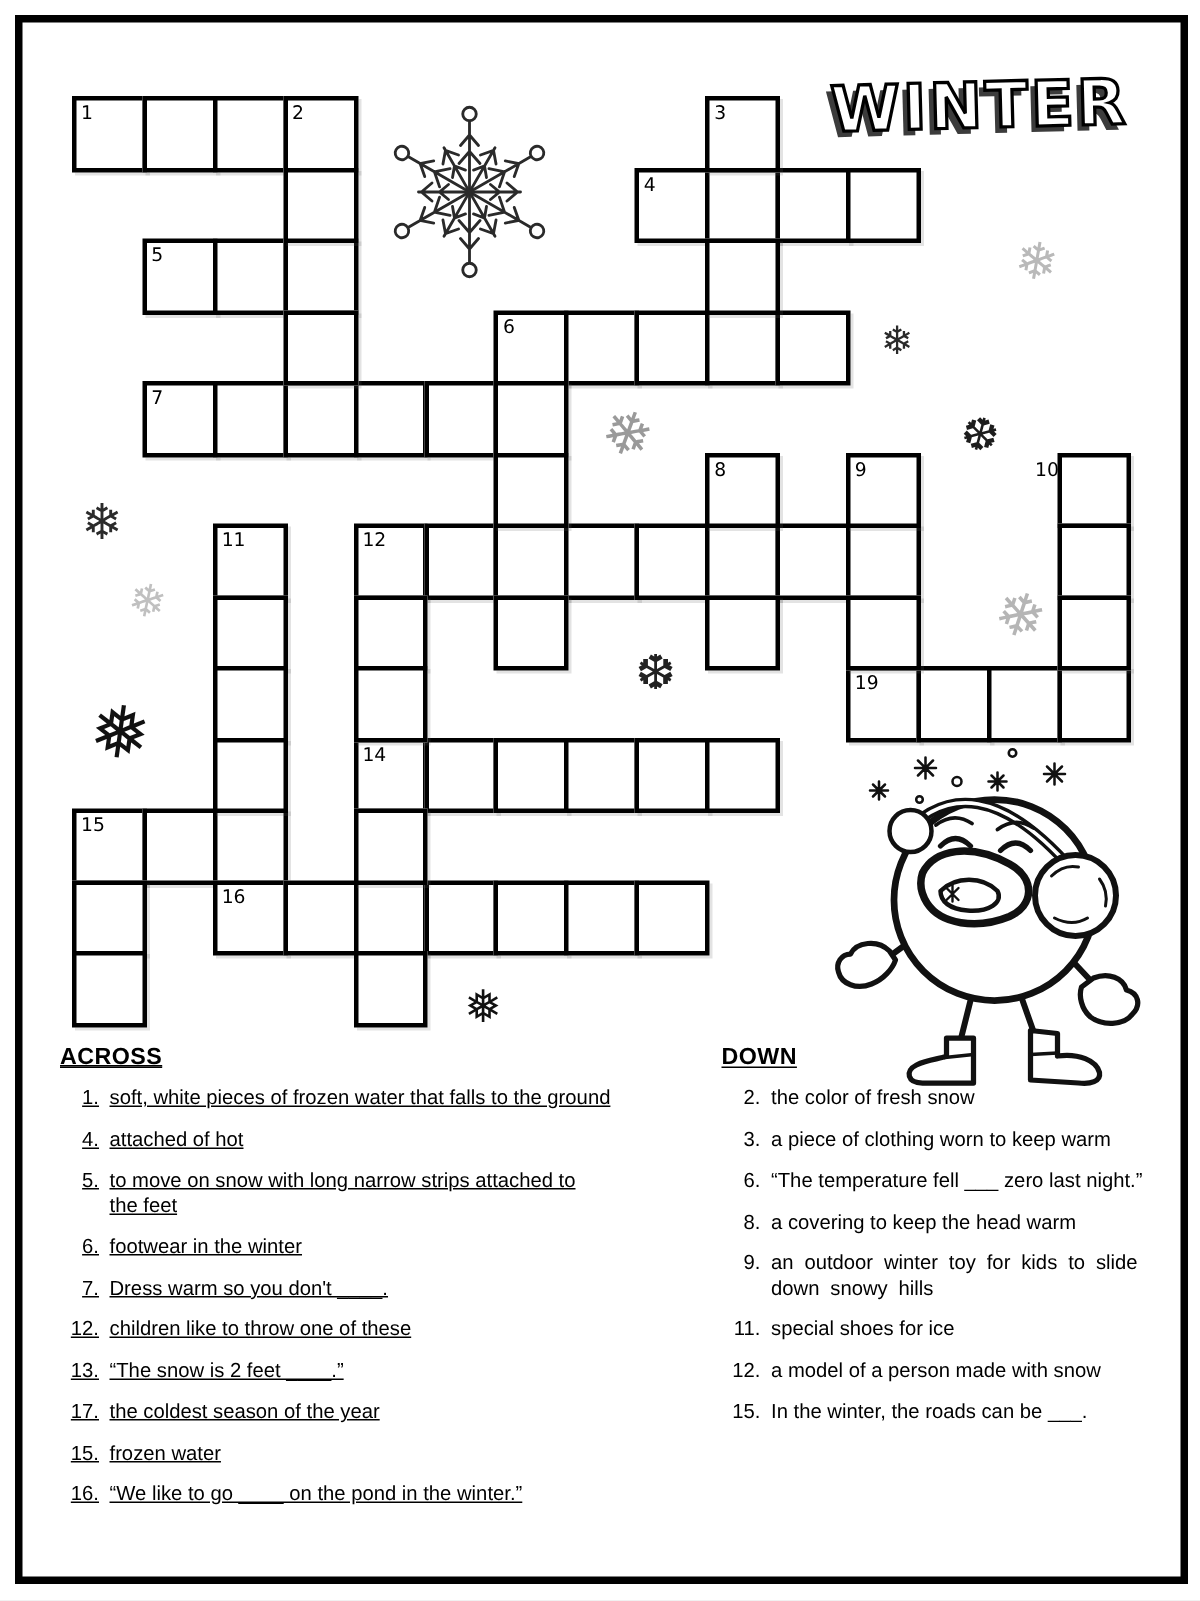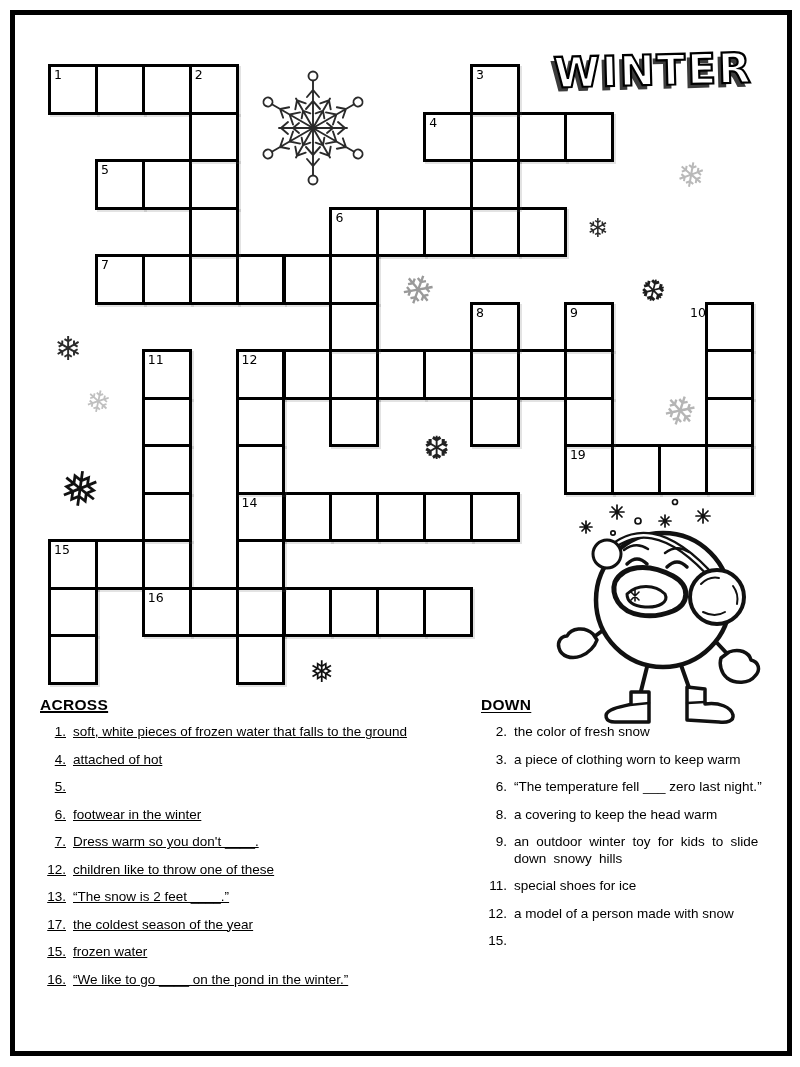--- a/index.html
+++ b/index.html
@@ -210,20 +210,22 @@
         <div class="clue">
           <span class="n">1.</span>
           <span class="t">soft, white pieces of frozen water that falls to the ground</span>
         </div>
         <div class="clue">
           <span class="n">4.</span>
           <span class="t">attached of hot</span>
         </div>
         <div class="clue">
           <span class="n">5.</span>
+          <span class="t">to move on snow with long narrow strips attached to
+the feet</span>
         </div>
         <div class="clue">
           <span class="n">6.</span>
           <span class="t">footwear in the winter</span>
         </div>
         <div class="clue">
           <span class="n">7.</span>
           <span class="t">Dress warm so you don't ____.</span>
         </div>
         <div class="clue">
@@ -276,20 +278,21 @@
         <div class="clue">
           <span class="n">11.</span>
           <span class="t">special shoes for ice</span>
         </div>
         <div class="clue">
           <span class="n">12.</span>
           <span class="t">a model of a person made with snow</span>
         </div>
         <div class="clue">
           <span class="n">15.</span>
+          <span class="t">In the winter, the roads can be ___.</span>
         </div>
       </div>
   </div>
 
 <span class="flake" style="left: 691px; top: 175px; font-size: 34px; color: rgb(185, 185, 185); transform: translate(-50%, -50%) rotate(10deg);">❄</span>
     <span class="flake" style="left: 598px; top: 228px; font-size: 26px; color: rgb(42, 42, 42); transform: translate(-50%, -50%) rotate(0deg);">❄</span>
     <span class="flake" style="left: 653px; top: 291px; font-size: 30px; color: rgb(29, 29, 29); transform: translate(-50%, -50%) rotate(15deg);">❆</span>
     <span class="flake" style="left: 418px; top: 290px; font-size: 40px; color: rgb(154, 154, 154); transform: translate(-50%, -50%) rotate(20deg);">❄</span>
     <span class="flake" style="left: 68px; top: 348px; font-size: 33px; color: rgb(43, 43, 43); transform: translate(-50%, -50%) rotate(0deg);">❄</span>
     <span class="flake" style="left: 98px; top: 402px; font-size: 30px; color: rgb(192, 192, 192); transform: translate(-50%, -50%) rotate(12deg);">❄</span>

